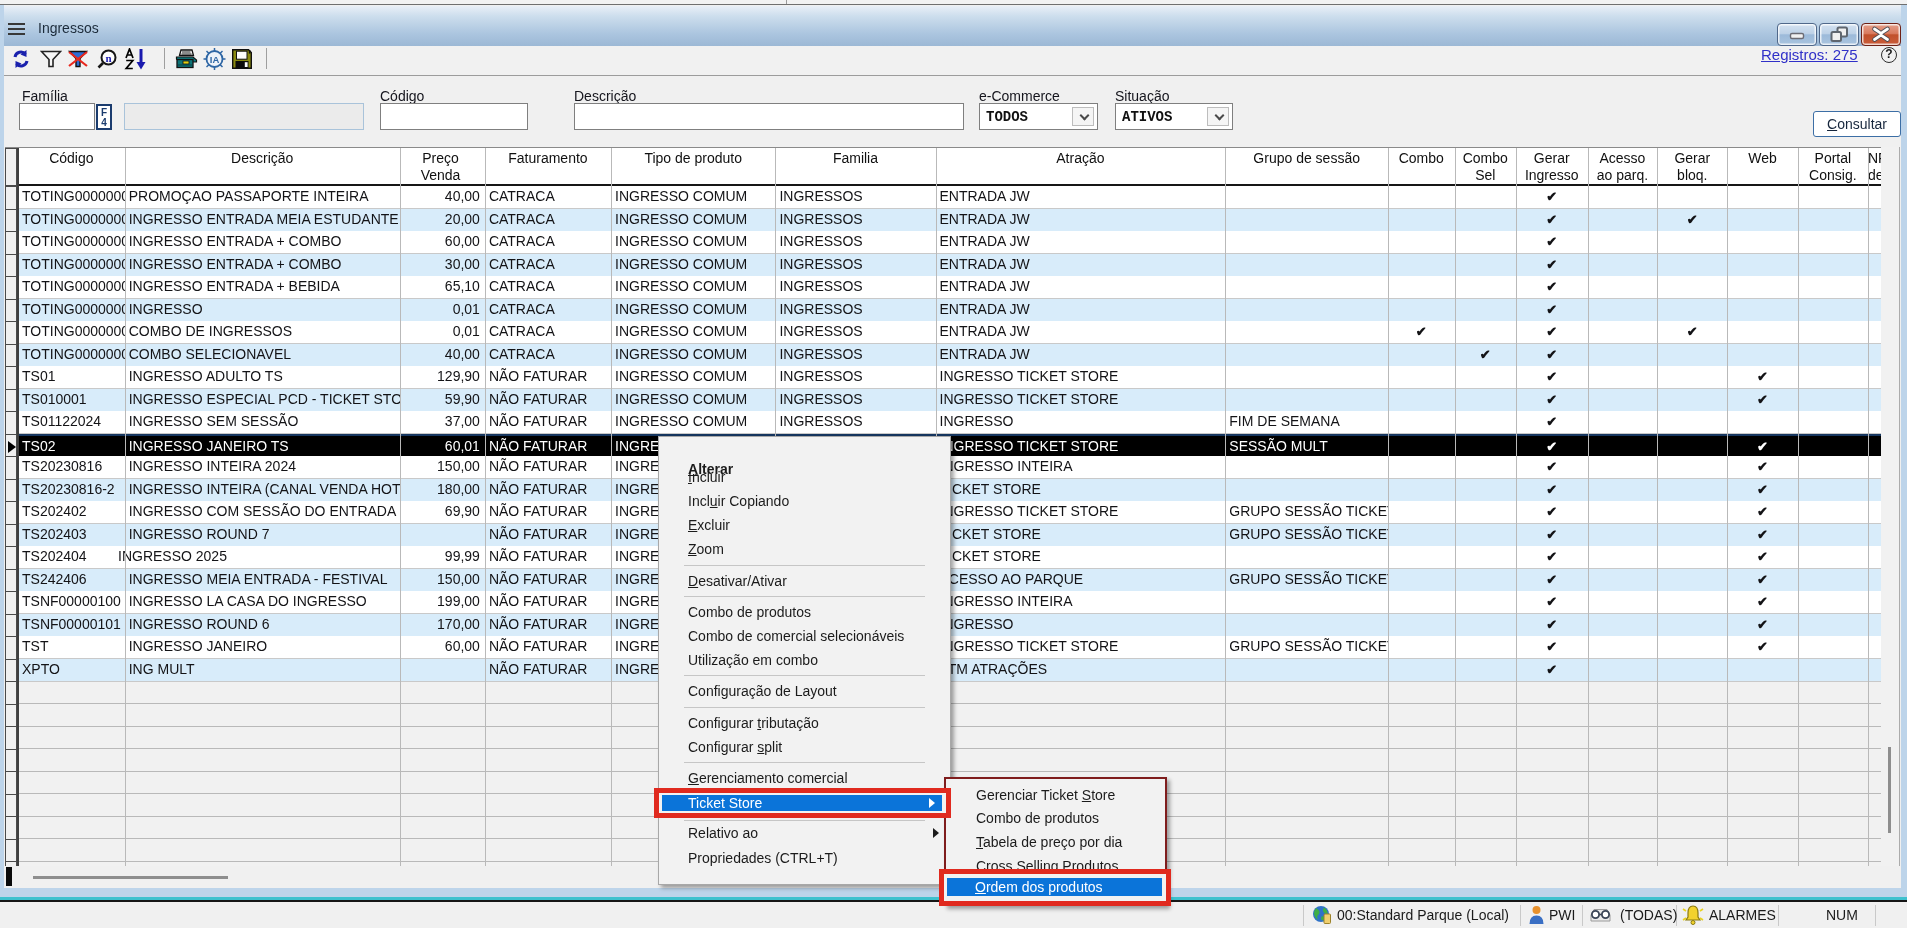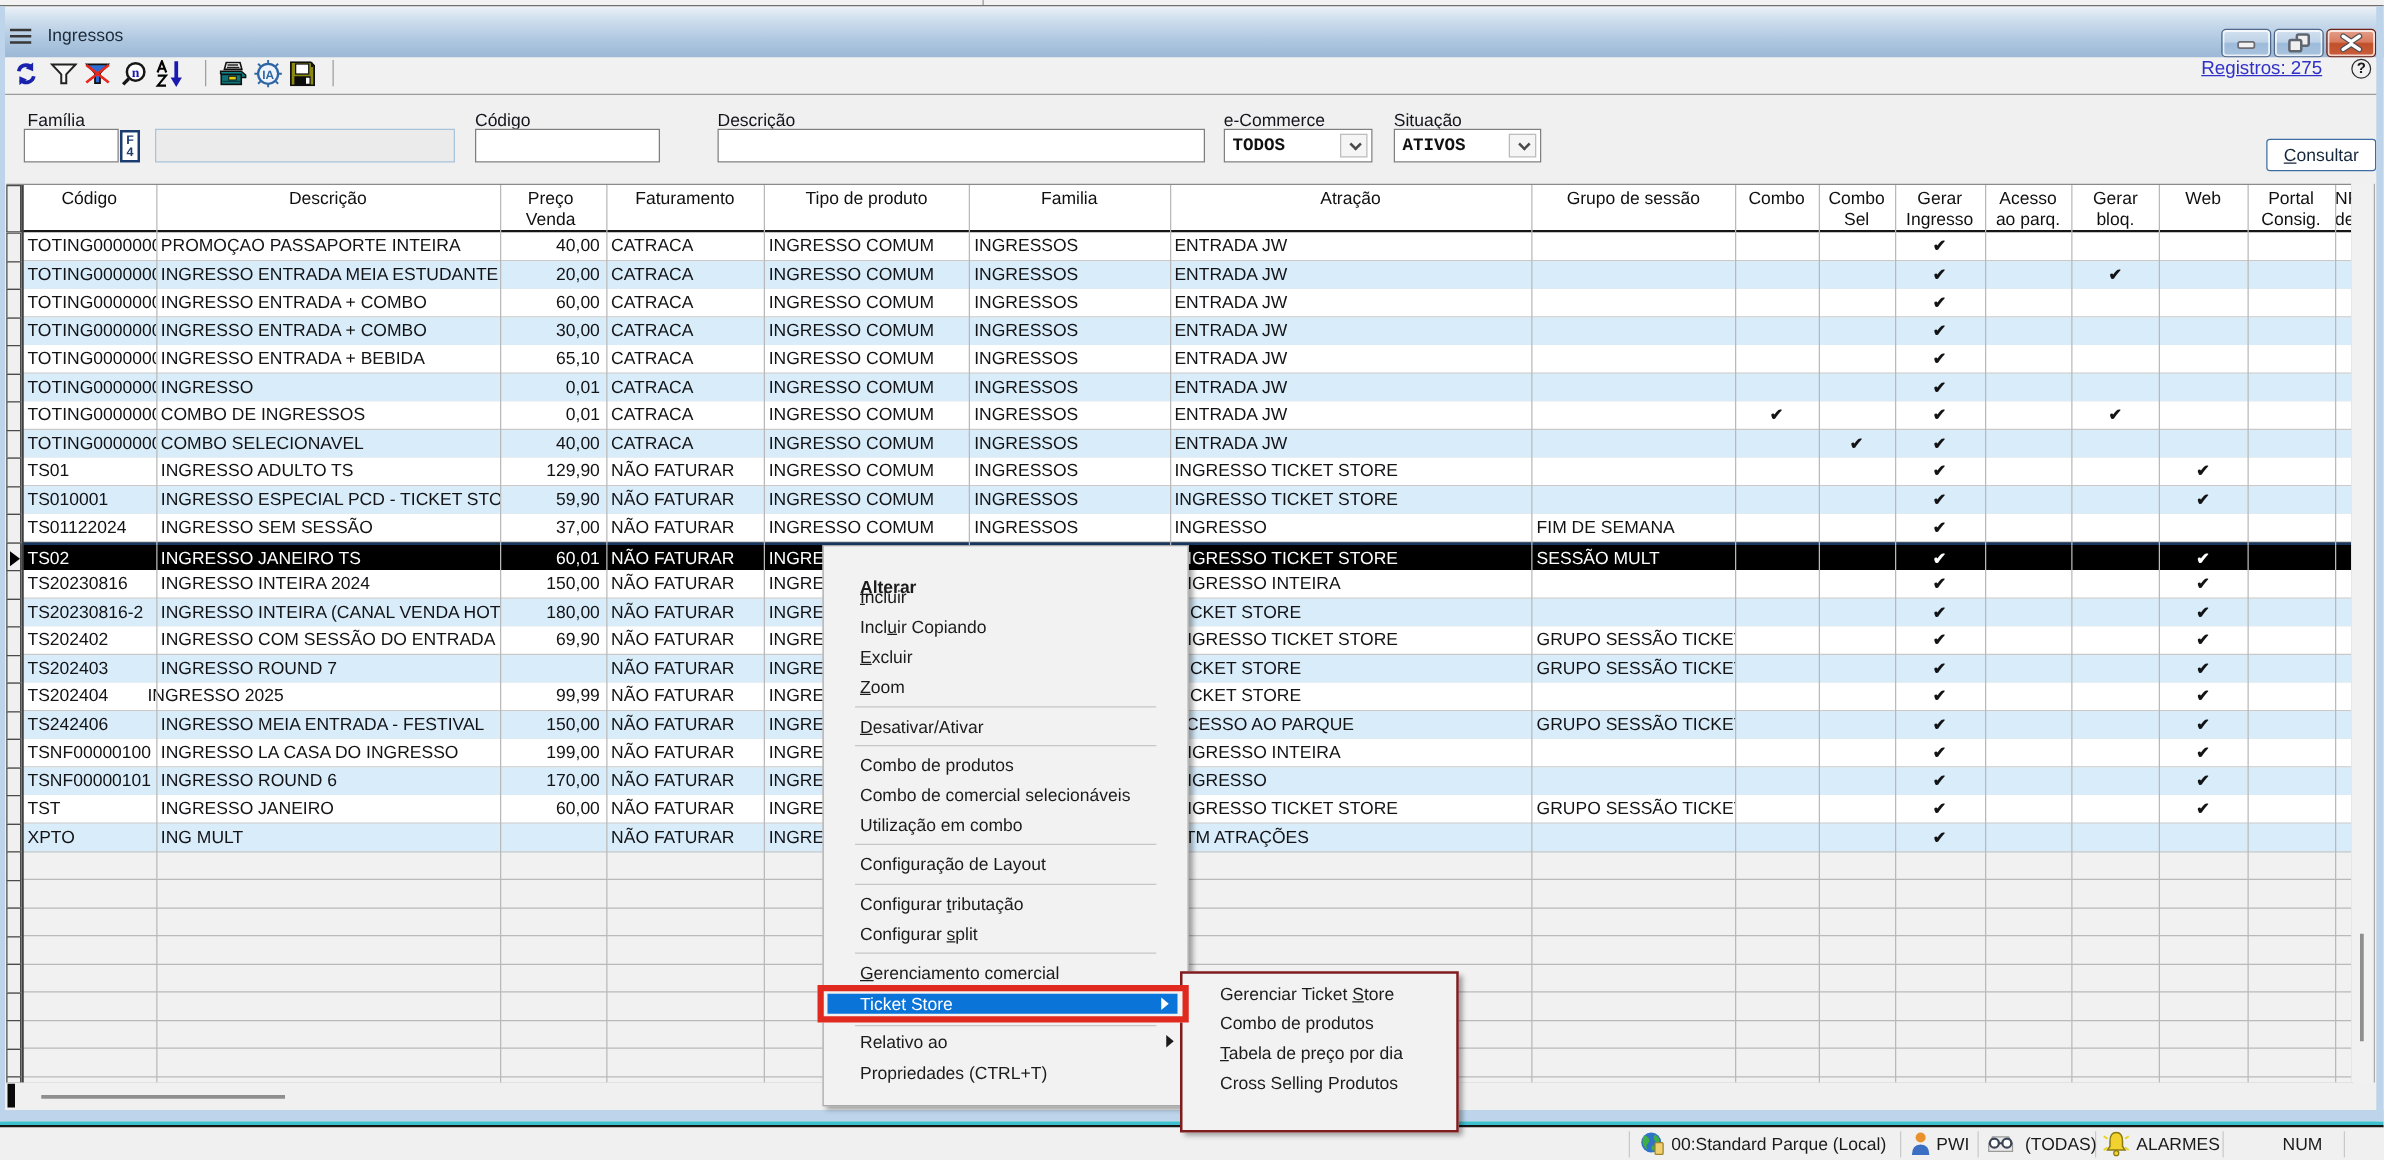--- a/index.html
+++ b/index.html
@@ -581,12 +581,15 @@
 </div>
 <div class="redbox" style="left:654px;top:788px;width:297px;height:30px;background:#f2f2f2;">
       <div class="bluefill" style="left:3px;top:2px;width:280px;height:16px;line-height:16px;padding-left:26px;">Ticket Store<div class="arrowr" style="right:7px;top:3px;border-top:5px solid transparent;border-bottom:5px solid transparent;border-left:6px solid #fff"></div></div>
     </div>
 <div class="abs" id="submenu">
 <div class="smi" style="top:3.5px">Gerenciar Ticket <u>S</u>tore</div>
 <div class="smi" style="top:27.2px">Combo de produtos</div>
 <div class="smi" style="top:50.9px"><u>T</u>abela de preço por dia</div>
 <div class="smi" style="top:74.6px">Cross Selling Produtos</div>
 </div>
+<div class="redbox" style="left:939px;top:869px;width:232px;height:37px;background:#f2f2f2;">
+      <div class="bluefill" style="left:3px;top:3.5px;width:215px;height:18.5px;line-height:18px;padding-left:28px;"><u>O</u>rdem dos produtos</div>
+    </div>
 </div>
 </body></html>

